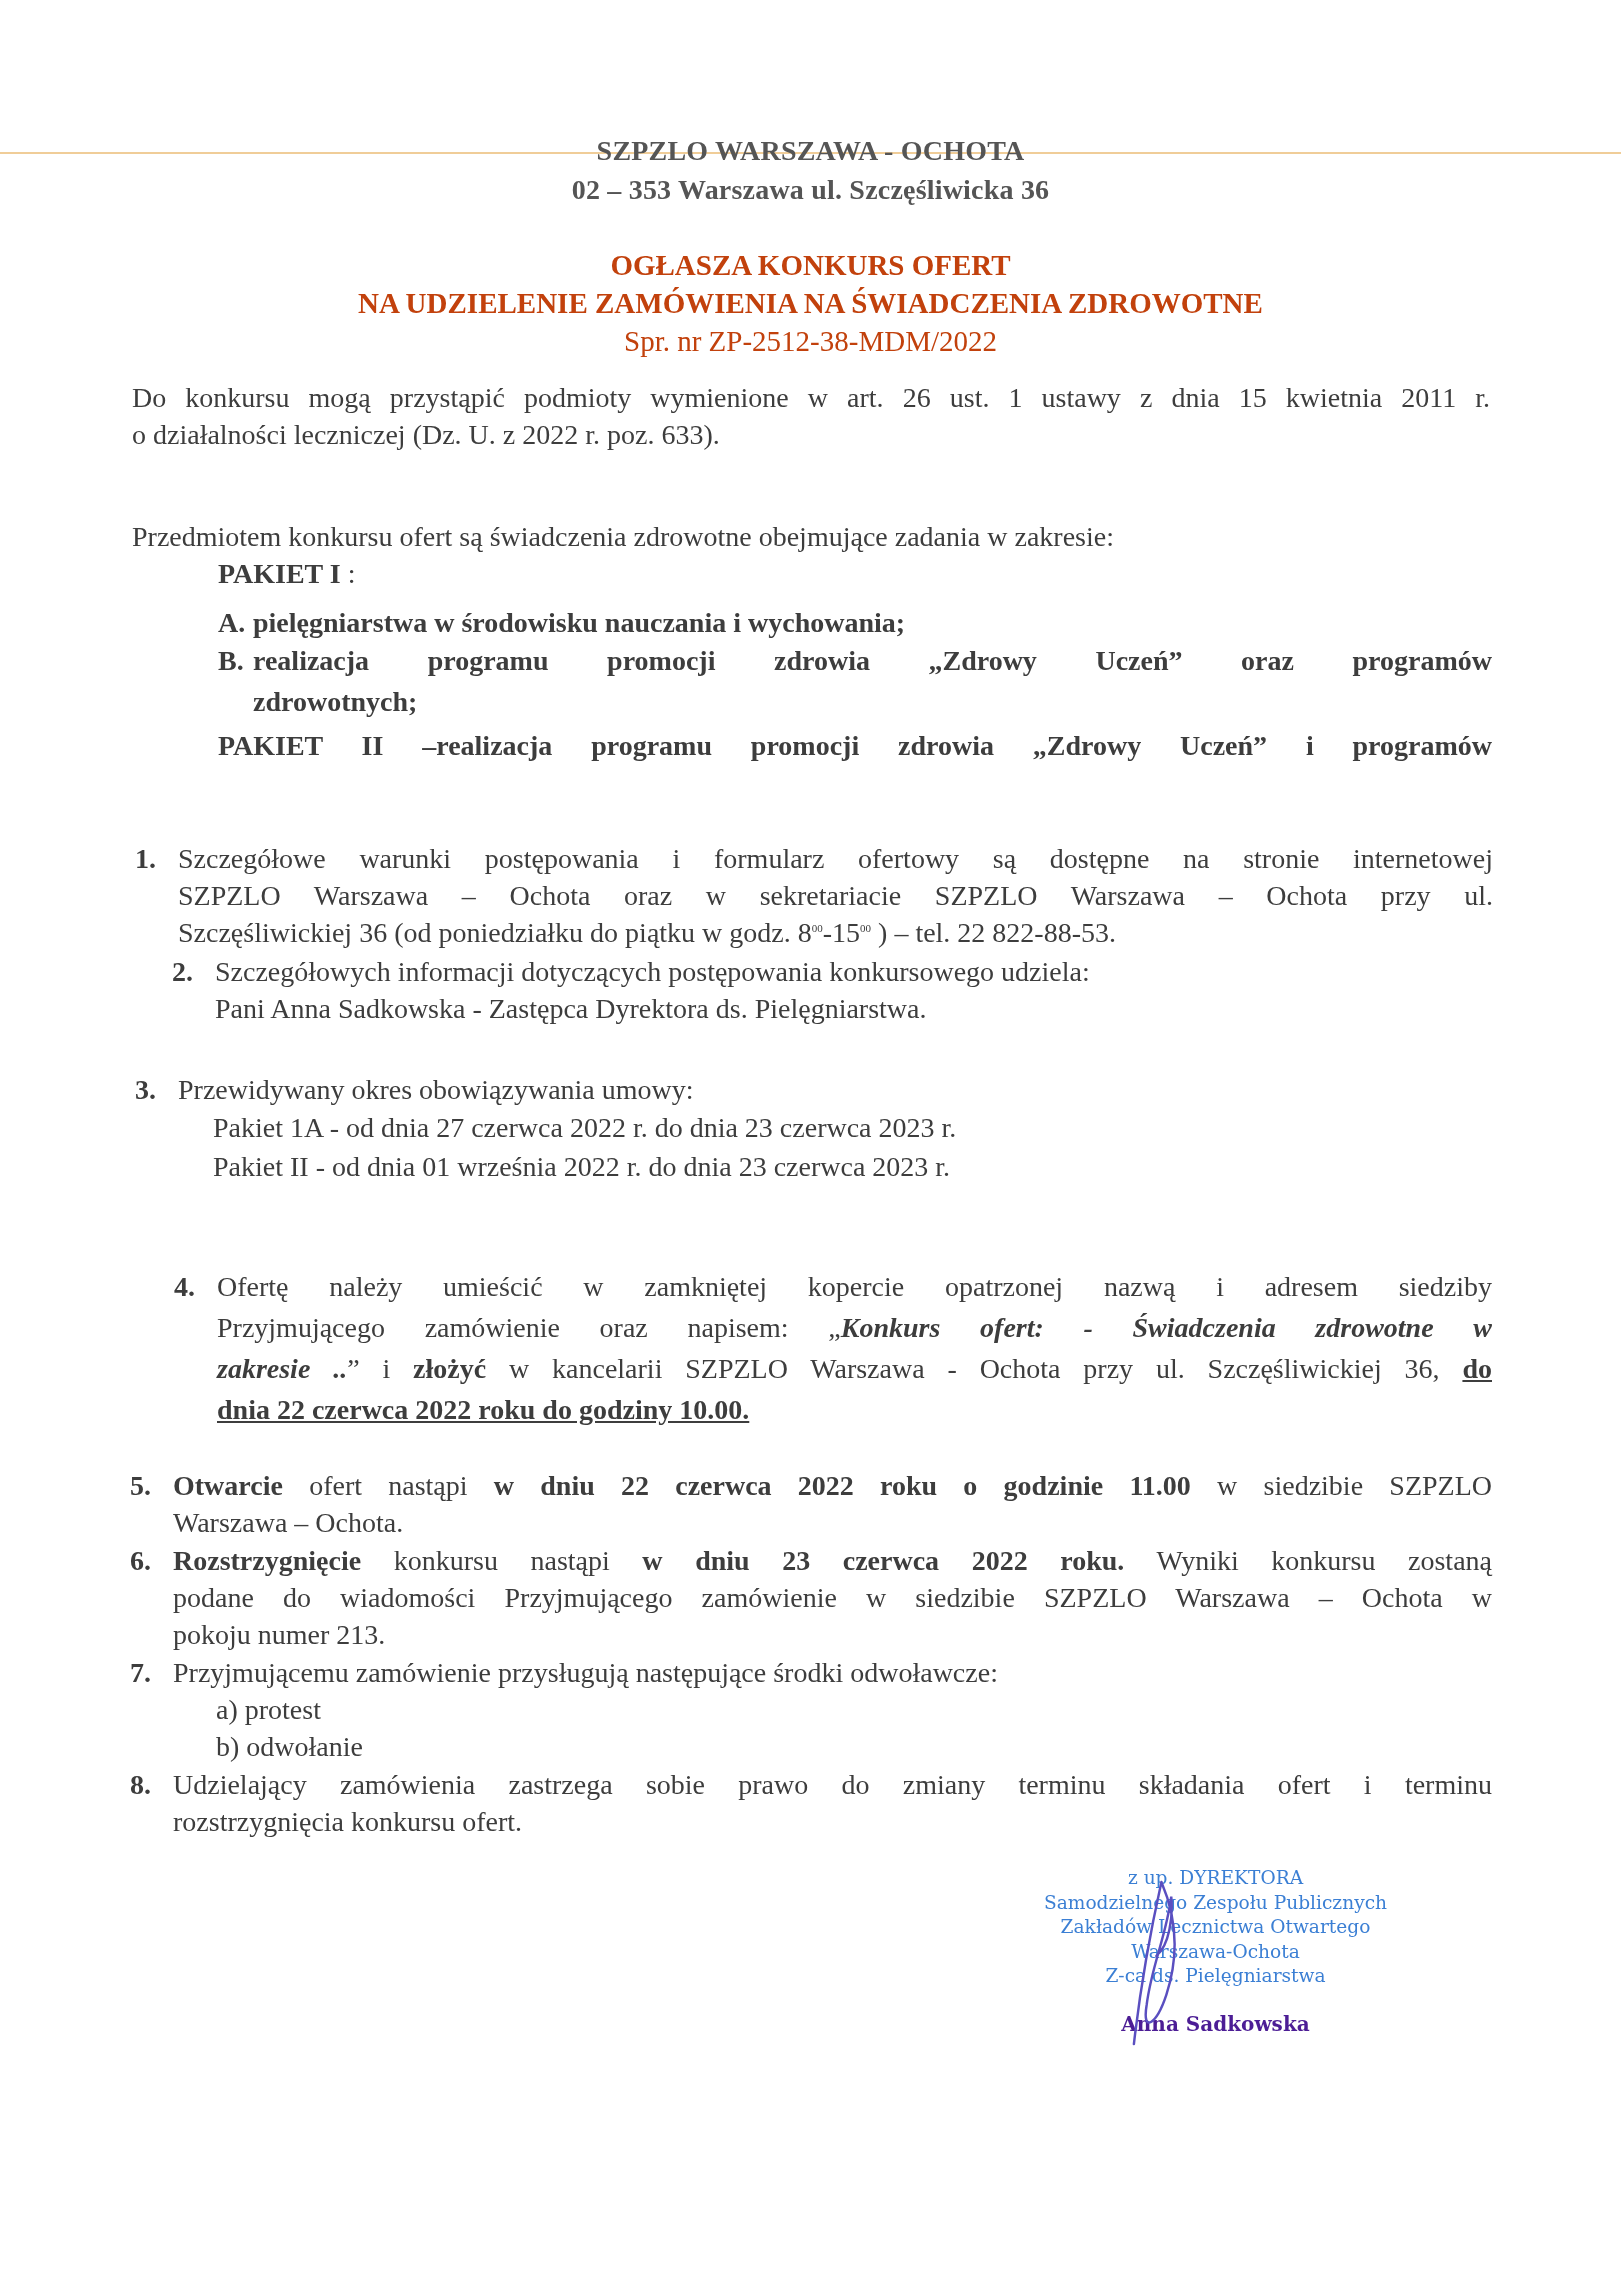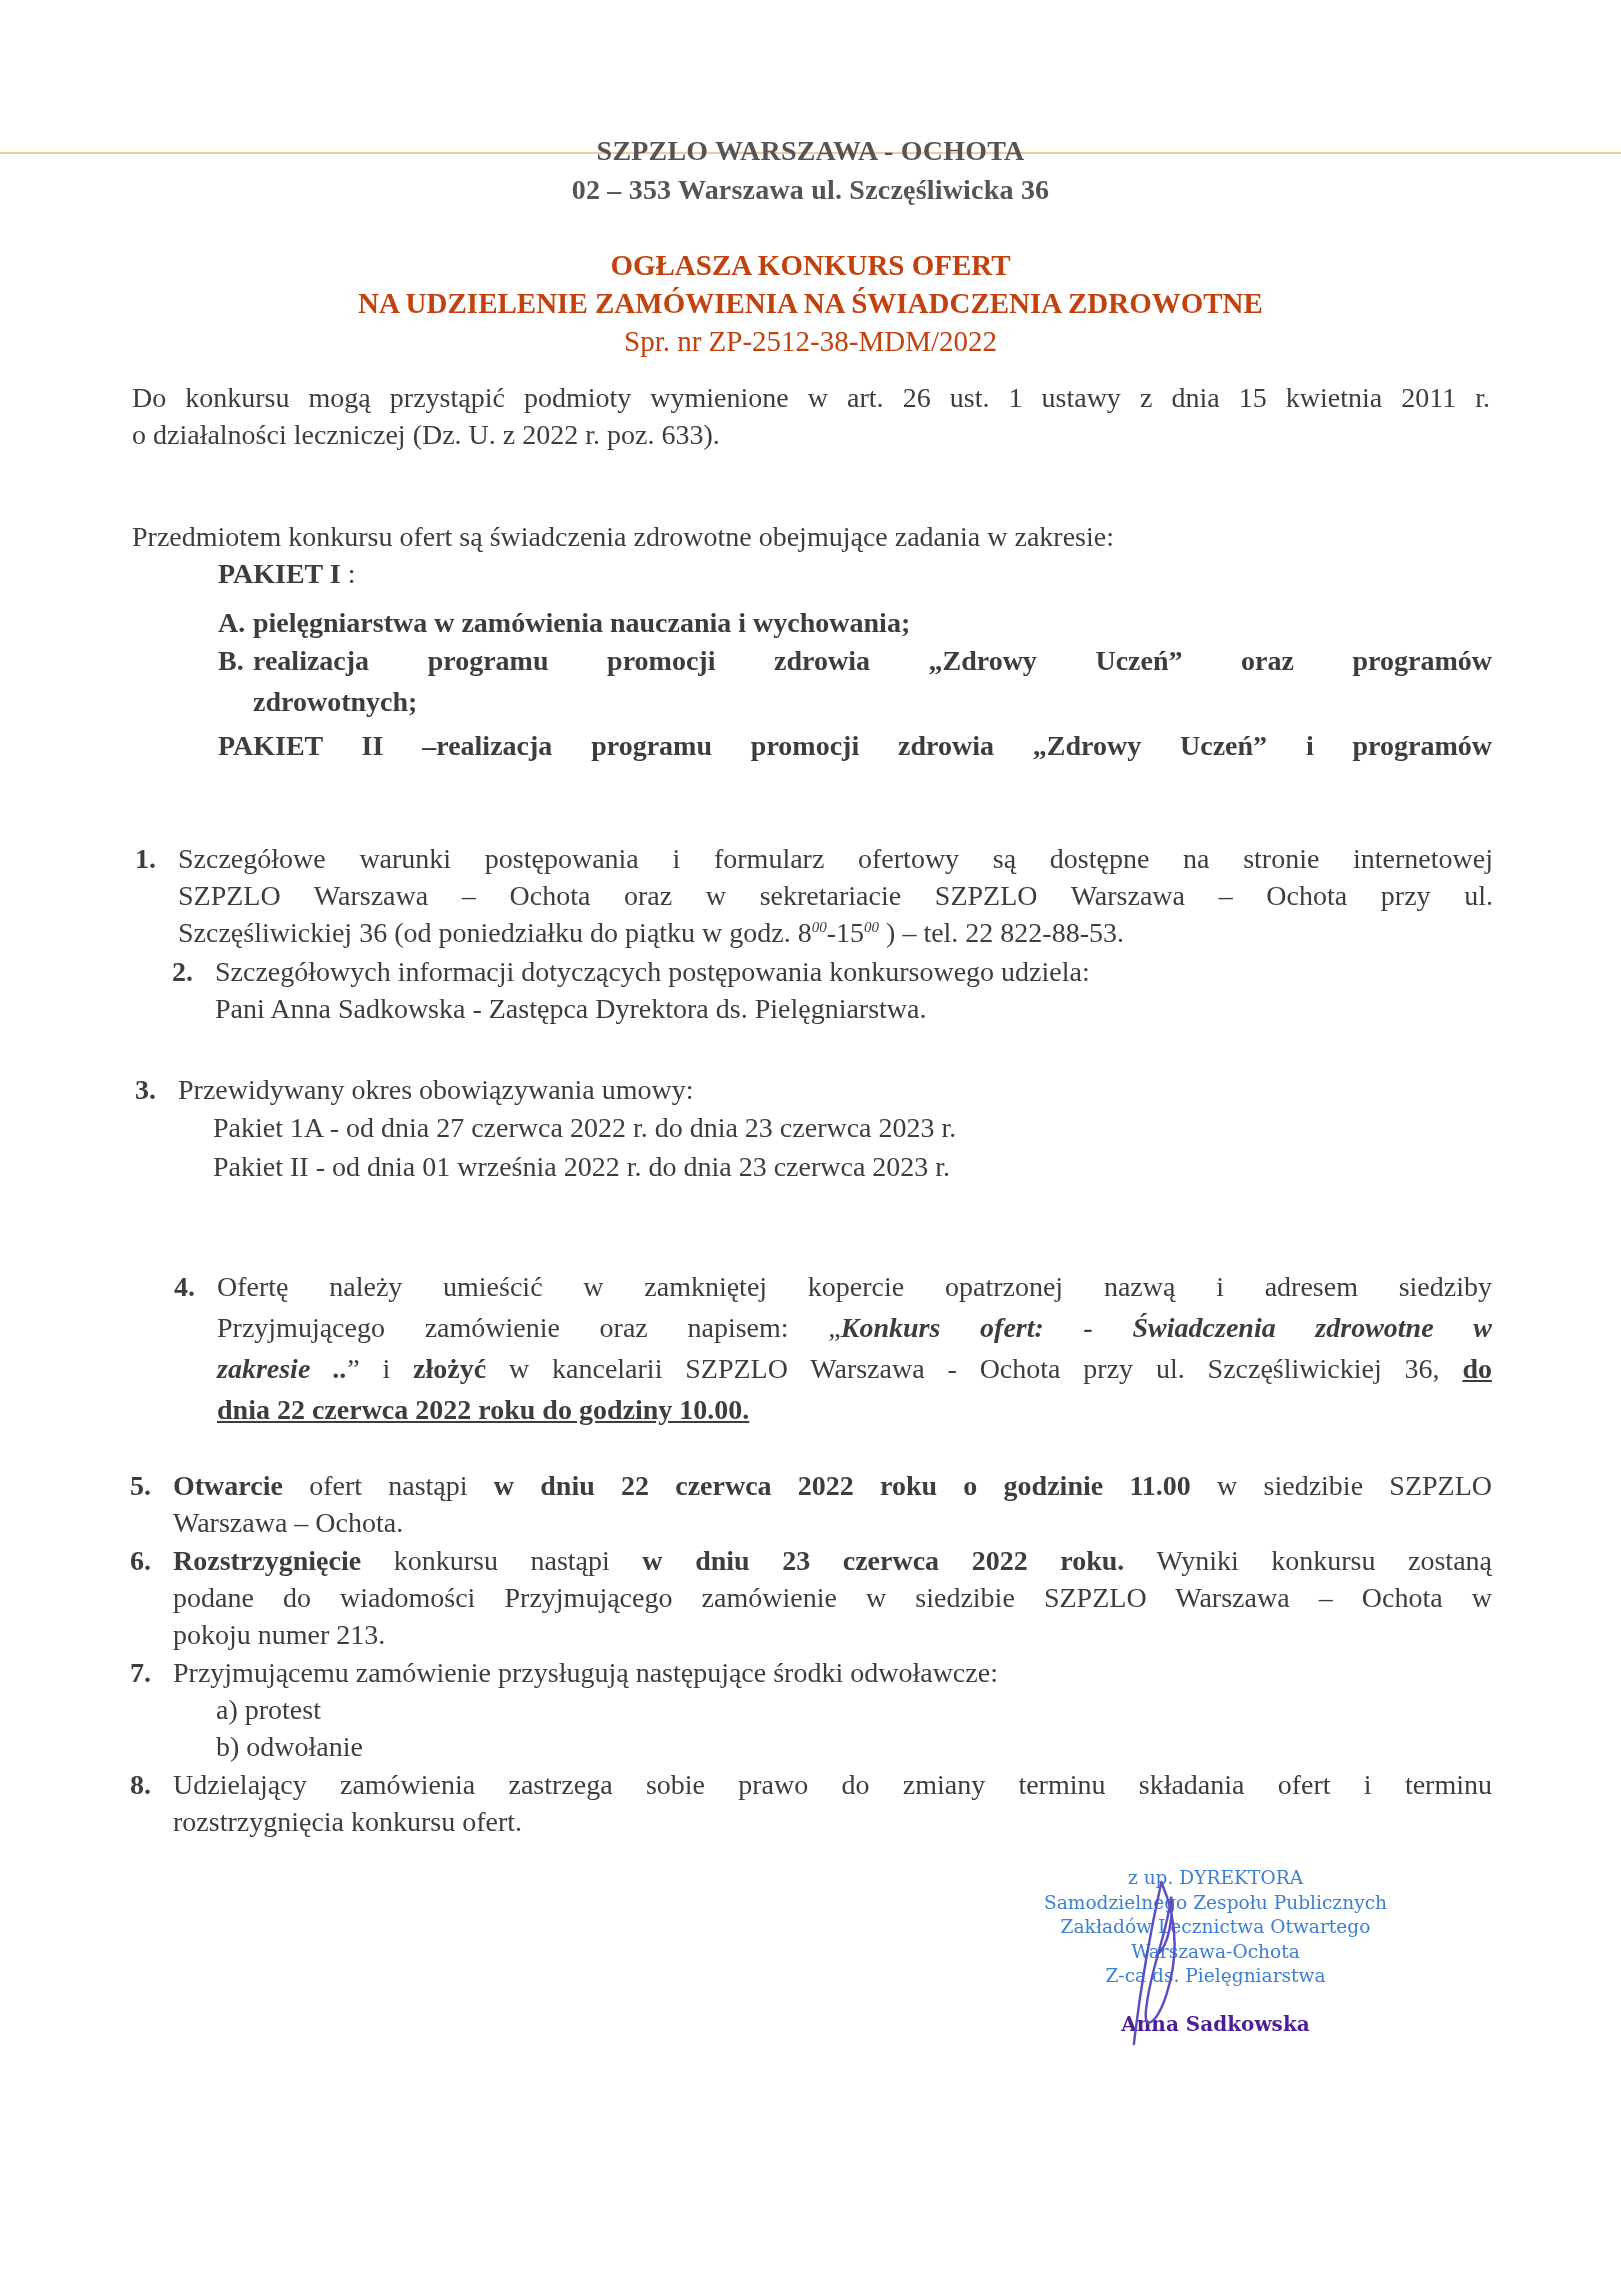--- a/index.html
+++ b/index.html
@@ -16,21 +16,21 @@
   .center { left: 0; width: 1621px; text-align: center; }
   .hdr { font-weight: bold; font-size: 28px; color: #555; letter-spacing: 0.2px; }
   .title { font-size: 29px; color: #c2410c; }
   .title.b { font-weight: bold; }
   .p { font-size: 28px; line-height: 37px; color: #3d3d3d; }
   .b { font-weight: bold; }
   .i { font-style: italic; }
   .u { text-decoration: underline; }
   .just { text-align: justify; text-align-last: justify; }
   .num { display: inline-block; width: 43px; font-weight: bold; }
-  sup { font-size: 15px; line-height: 0; vertical-align: super; font-style: italic; }
+  sup { font-size: 11px; line-height: 0; vertical-align: super; }
   .stamp {
     position: absolute; left: 1039px; top: 1866px; width: 353px;
     color: #3b7fd4; font-family: "DejaVu Serif", serif; text-align: center;
   }
   .stamp div { font-size: 18.6px; line-height: 24.5px; }
   .stamp .sig { font-weight: bold; font-size: 20px; margin-top: 23.5px; color: #4c1d95; }
   .scribble {
     position: absolute; left: 1122px; top: 1877px; width: 69px; height: 172px;
   }
 </style>
@@ -48,21 +48,21 @@
 
 <div class="abs p" style="left:132px; top:379px; width:1358px;">
   <div class="just">Do konkursu mogą przystąpić podmioty wymienione w art. 26 ust. 1 ustawy z dnia 15 kwietnia 2011 r.</div>
   <div>o działalności leczniczej (Dz. U. z 2022 r. poz. 633).</div>
 </div>
 
 <div class="abs p" style="left:132px; top:518px; width:1358px;">Przedmiotem konkursu ofert są świadczenia zdrowotne obejmujące zadania w zakresie:</div>
 <div class="abs p" style="left:218px; top:555px;"><span class="b">PAKIET I</span><span> :</span></div>
 
 <div class="abs p b" style="left:218px; top:604px; width:1274px;">
-  <span style="display:inline-block; width:35px;">A.</span><span>pielęgniarstwa w zamówienia nauczania i wychowania;</span>
+  <span style="display:inline-block; width:35px;">A.</span><span>pielęgniarstwa w środowisku nauczania i wychowania;</span>
 </div>
 <div class="abs p b" style="left:218px; top:642px; width:1274px;">
   <div style="display:flex;">
     <span style="display:inline-block; width:35px; flex:none;">B.</span>
     <span class="just" style="flex:1; display:block;">realizacja programu promocji zdrowia „Zdrowy Uczeń” oraz programów</span>
   </div>
   <div style="padding-left:35px; margin-top:3.9px;">zdrowotnych;</div>
 </div>
 <div class="abs p b" style="left:218px; top:727px; width:1274px;">
   <div class="just">PAKIET II –realizacja programu promocji zdrowia „Zdrowy Uczeń” i programów</div>

